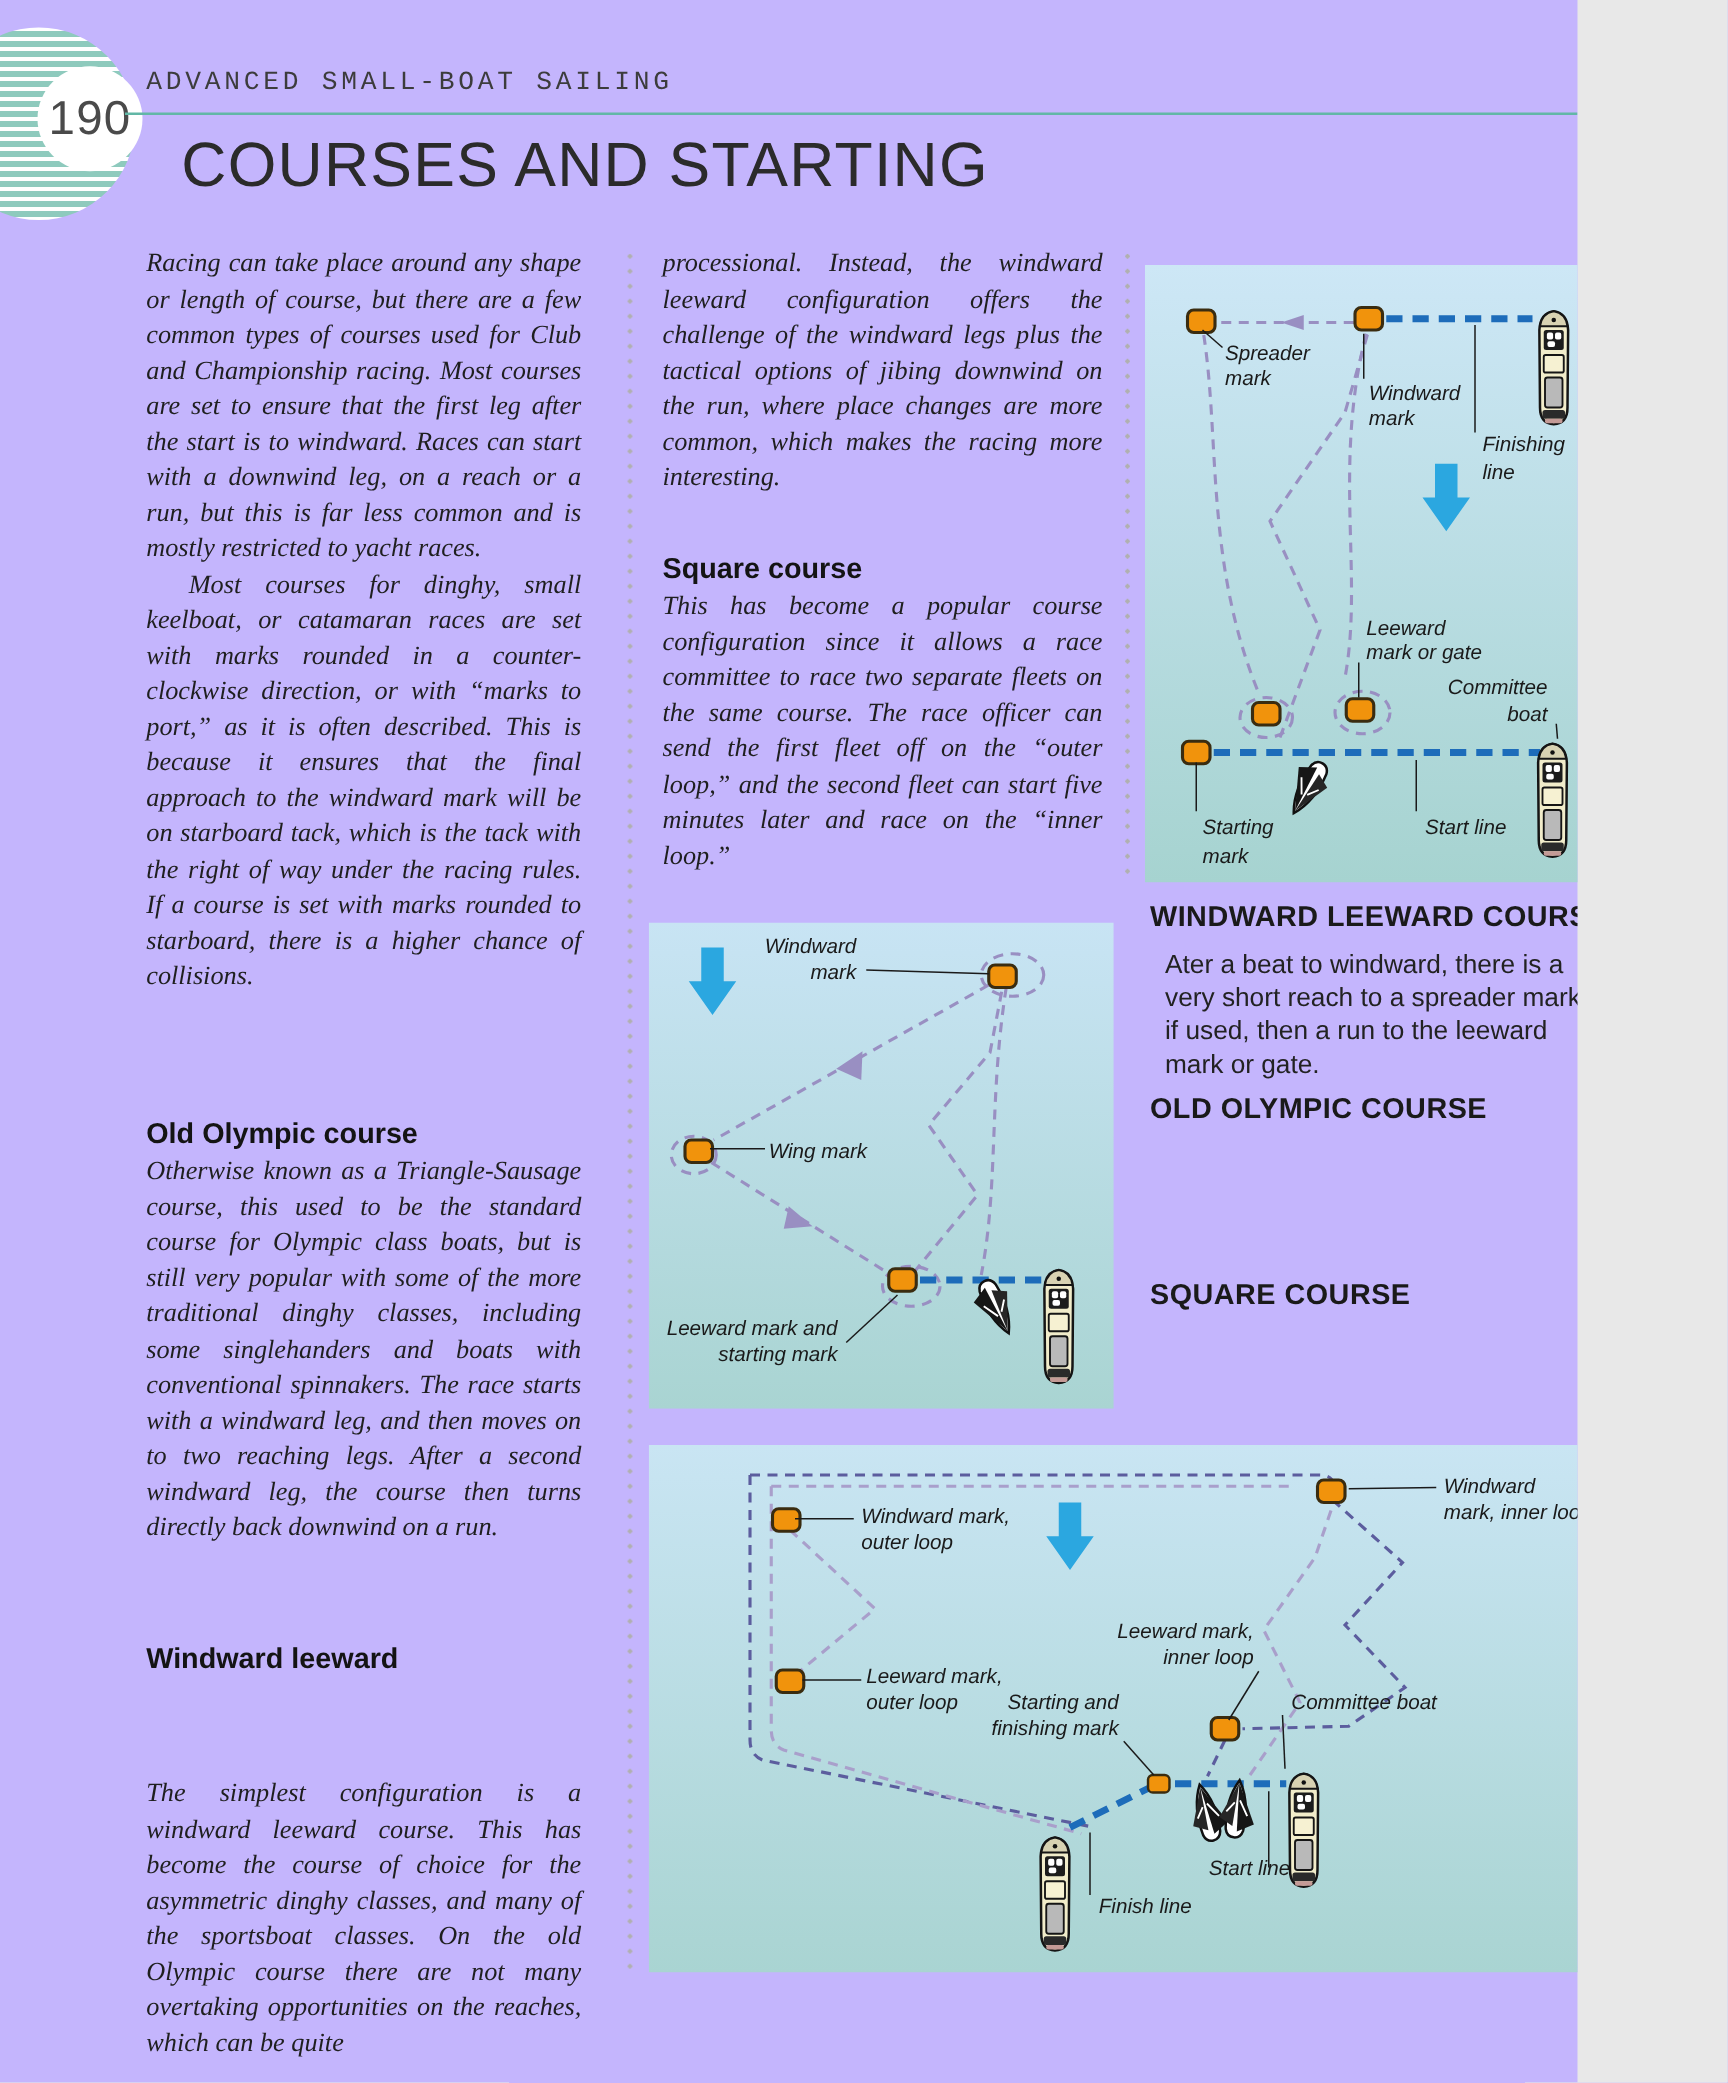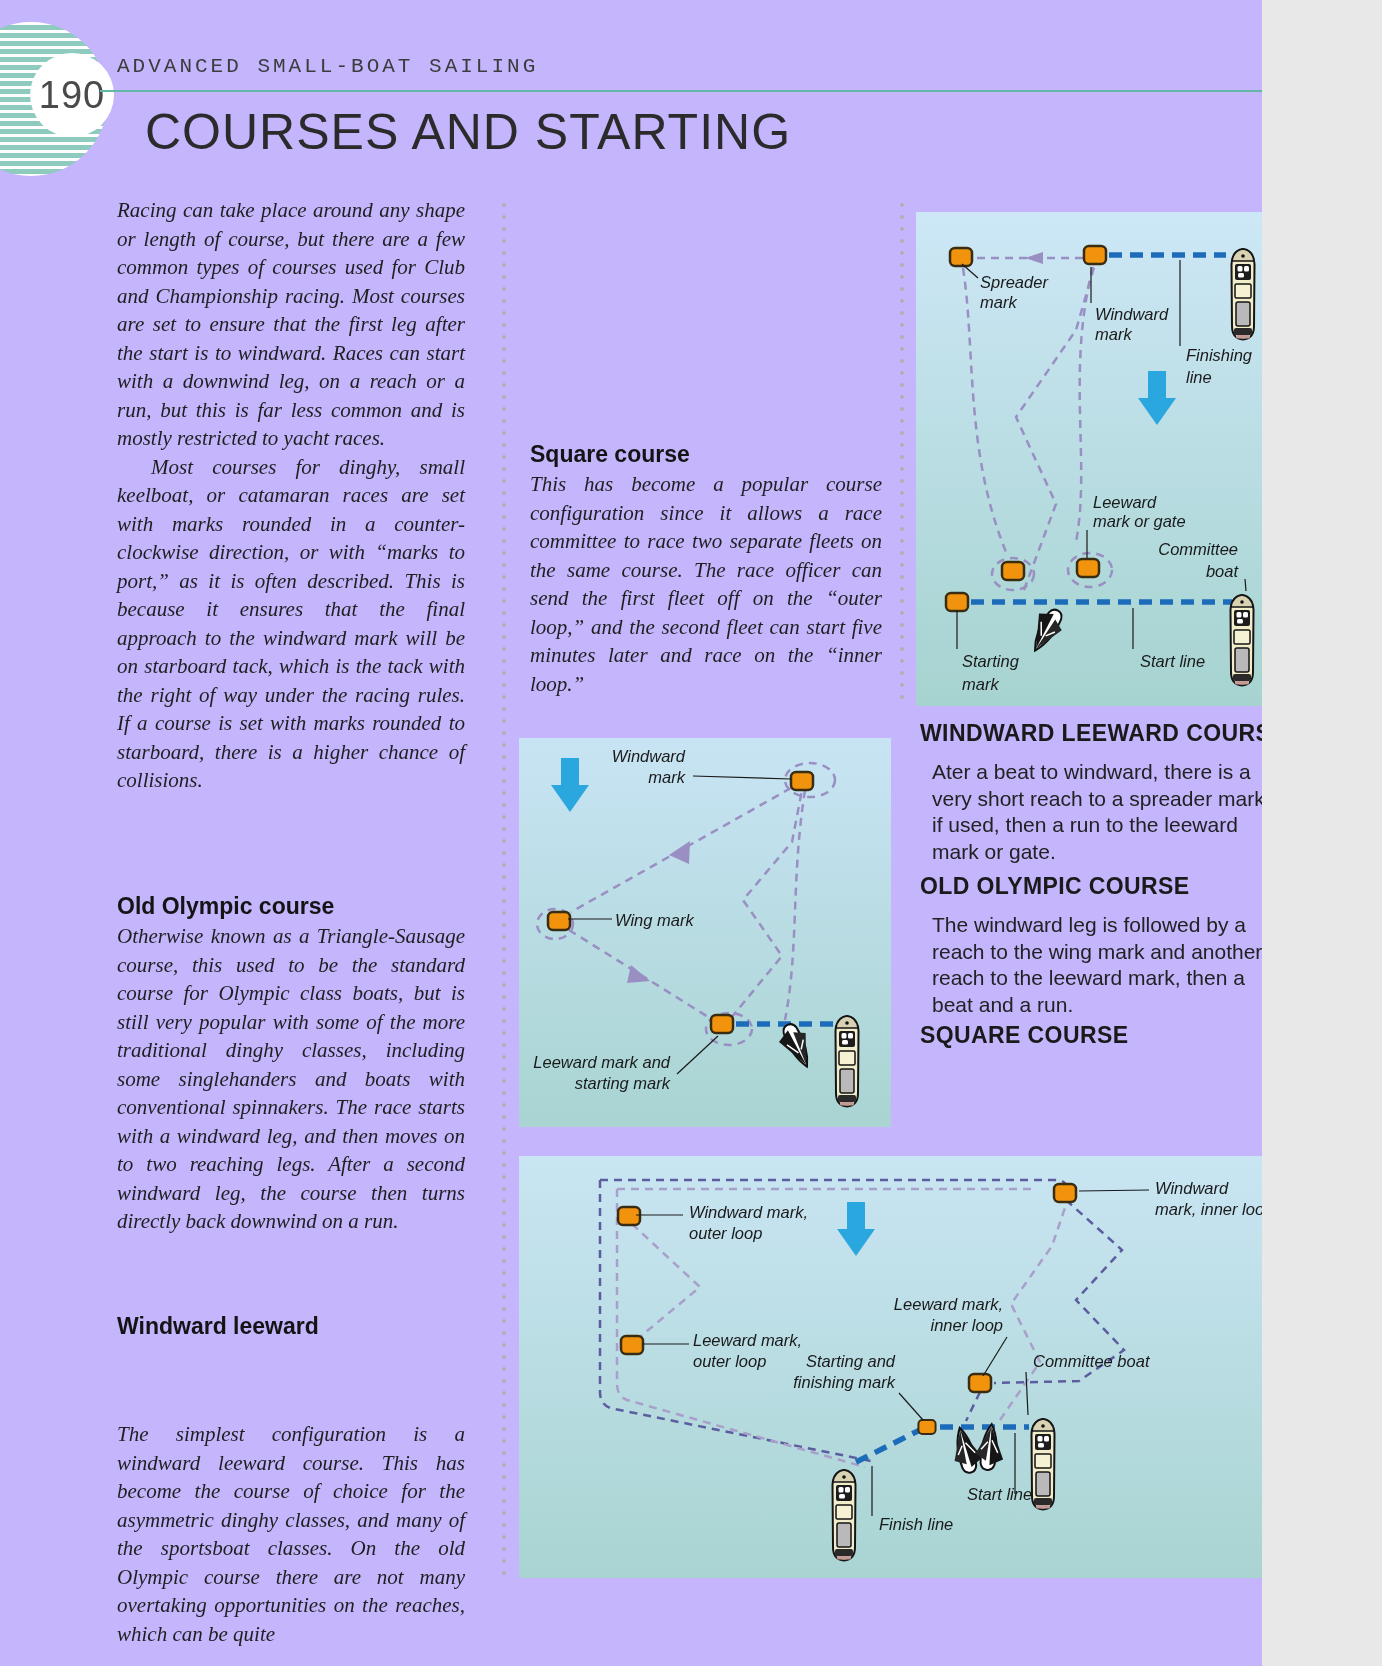--- a/index.html
+++ b/index.html
@@ -53,32 +53,34 @@
   </div>
   <div class="col-heading" style="left:117px;top:893px;">Old Olympic course</div>
   <div class="body-text" style="left:117px;top:922px;">
     <p>Otherwise known as a Triangle-Sausage course, this used to be the standard course for Olympic class boats, but is still very popular with some of the more traditional dinghy classes, including some singlehanders and boats with conventional spinnakers. The race starts with a windward leg, and then moves on to two reaching legs. After a second windward leg, the course then turns directly back downwind on a run.</p>
   </div>
   <div class="col-heading" style="left:117px;top:1313px;">Windward leeward</div>
   <div class="body-text" style="left:117px;top:1420px;">
     <p>The simplest configuration is a windward leeward course. This has become the course of choice for the asymmetric dinghy classes, and many of the sportsboat classes. On the old Olympic course there are not many overtaking opportunities on the reaches, which can be quite</p>
   </div>
 
+  <div class="body-text" style="left:530px;top:196px;width:352px;">
+    <p>processional. Instead, the windward leeward configuration offers the challenge of the windward legs plus the tactical options of jibing downwind on the run, where place changes are more common, which makes the racing more interesting.</p>
+  </div>
   <div class="col-heading" style="left:530px;top:441px;">Square course</div>
   <div class="body-text" style="left:530px;top:470px;width:352px;">
     <p>This has become a popular course configuration since it allows a race committee to race two separate fleets on the same course. The race officer can send the first fleet off on the “outer loop,” and the second fleet can start five minutes later and race on the “inner loop.”</p>
   </div>
 
   <div class="caption" style="top:720px;">
     <h4>WINDWARD LEEWARD COURSE</h4>
     <p>Ater a beat to windward, there is a very short reach to a spreader mark, if used, then a run to the leeward mark or gate.</p>
   </div>
   <div class="caption" style="top:873px;">
     <h4>OLD OLYMPIC COURSE</h4>
-    <p>The windward leg is followed by a reach to the wing mark and another reach to the leeward mark, then a beat and a run.</p>
   </div>
   <div class="caption" style="top:1022px;">
     <h4>SQUARE COURSE</h4>
   </div>
 
   <svg class="dg" style="left:916px;top:212px;" width="368" height="494" viewBox="0 0 368 494">
     <defs>
       <linearGradient id="g1" x1="0" y1="0" x2="0" y2="1">
         <stop offset="0" stop-color="#cde7f6"></stop>
           <stop offset="1" stop-color="#a6d3d0"></stop>

